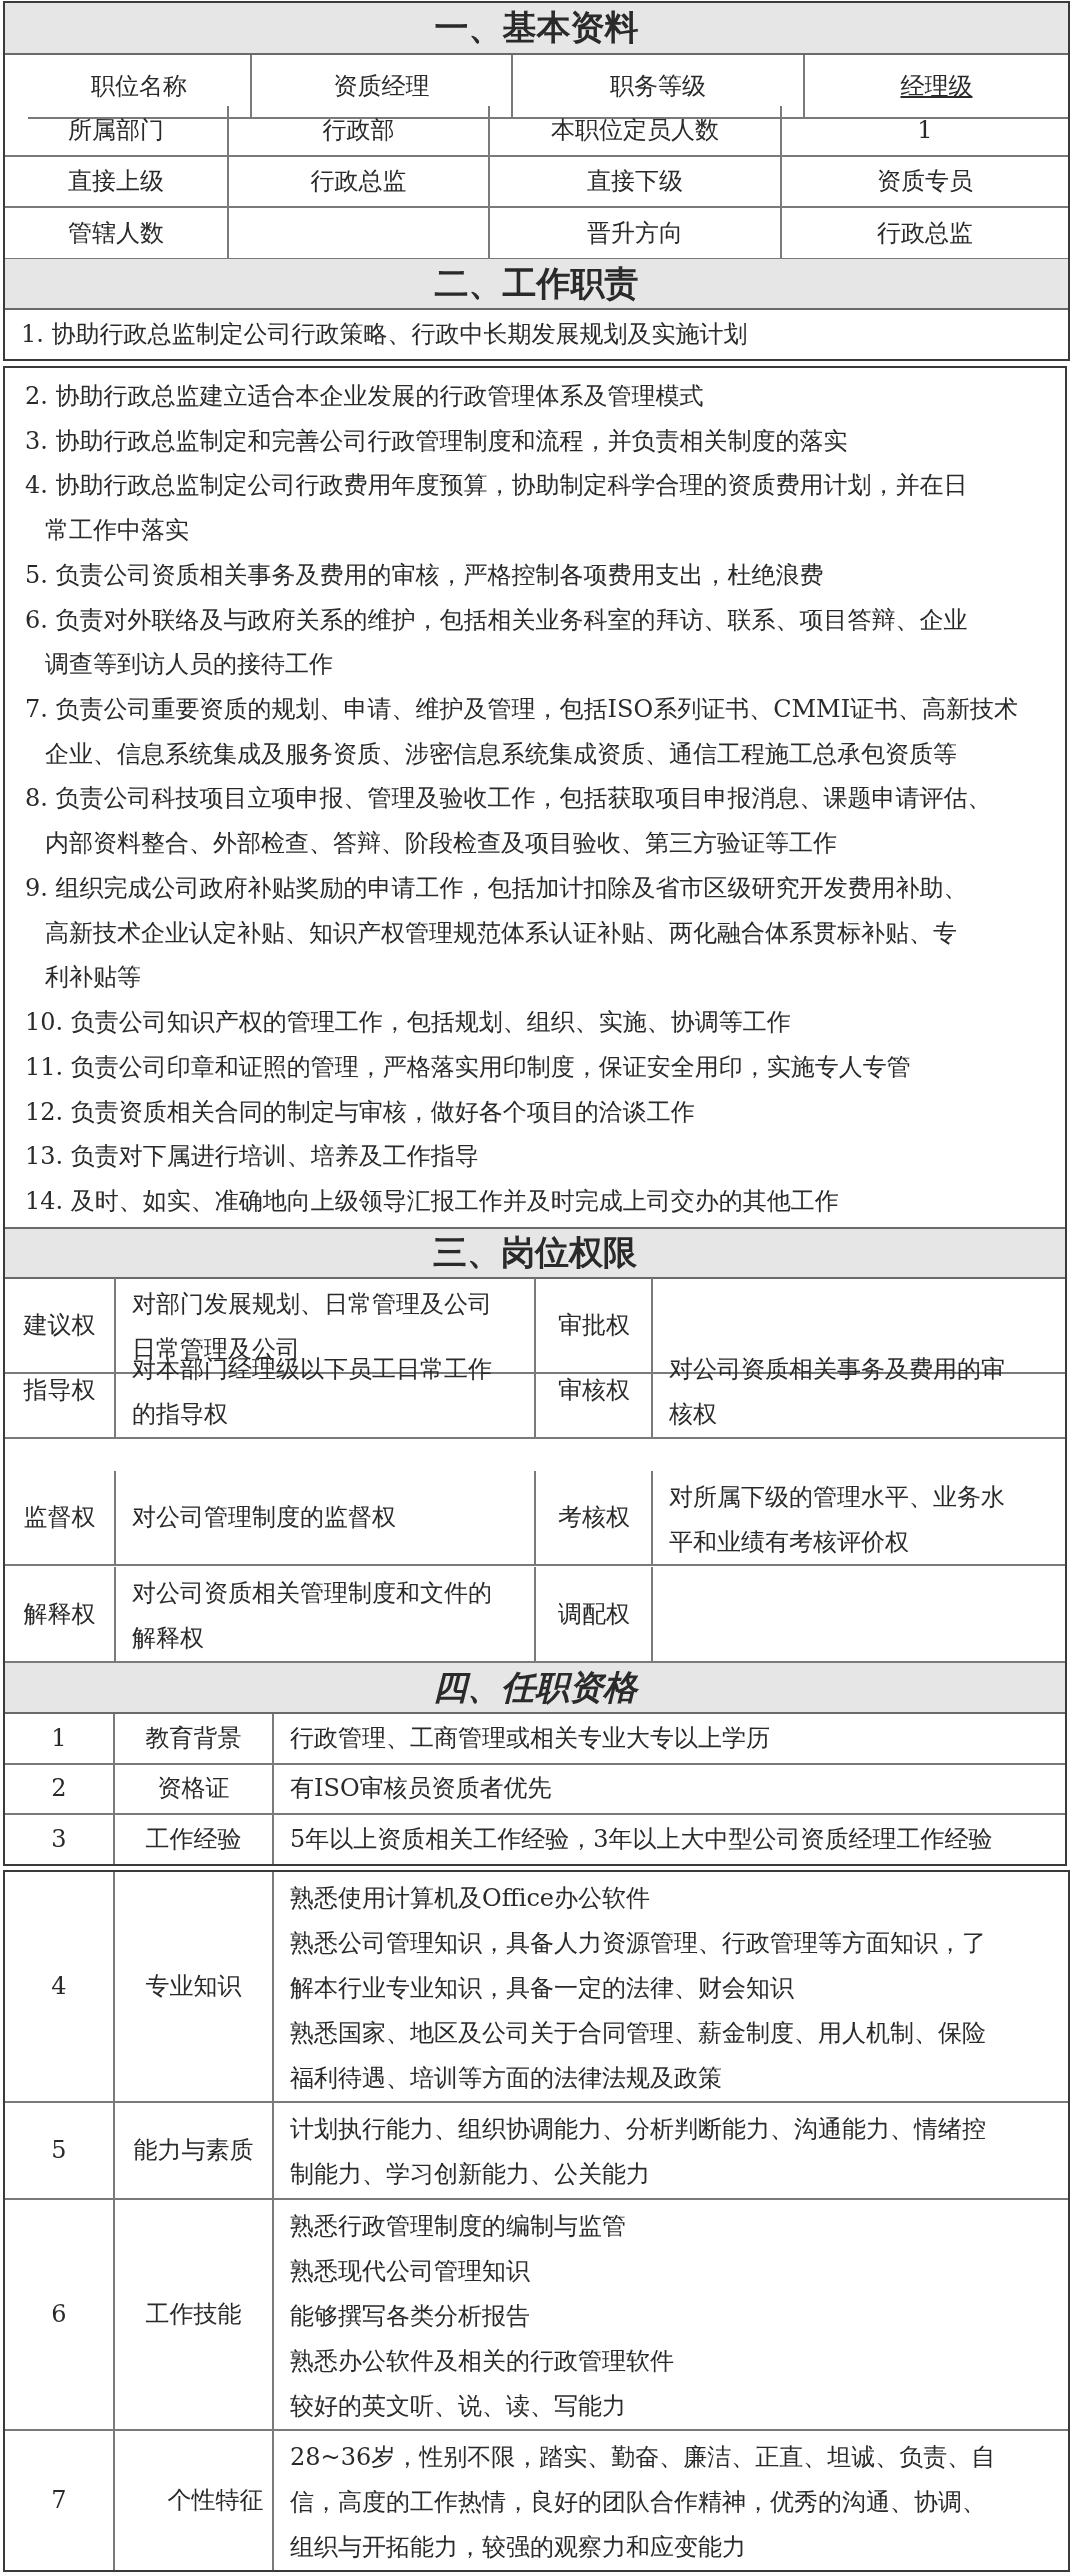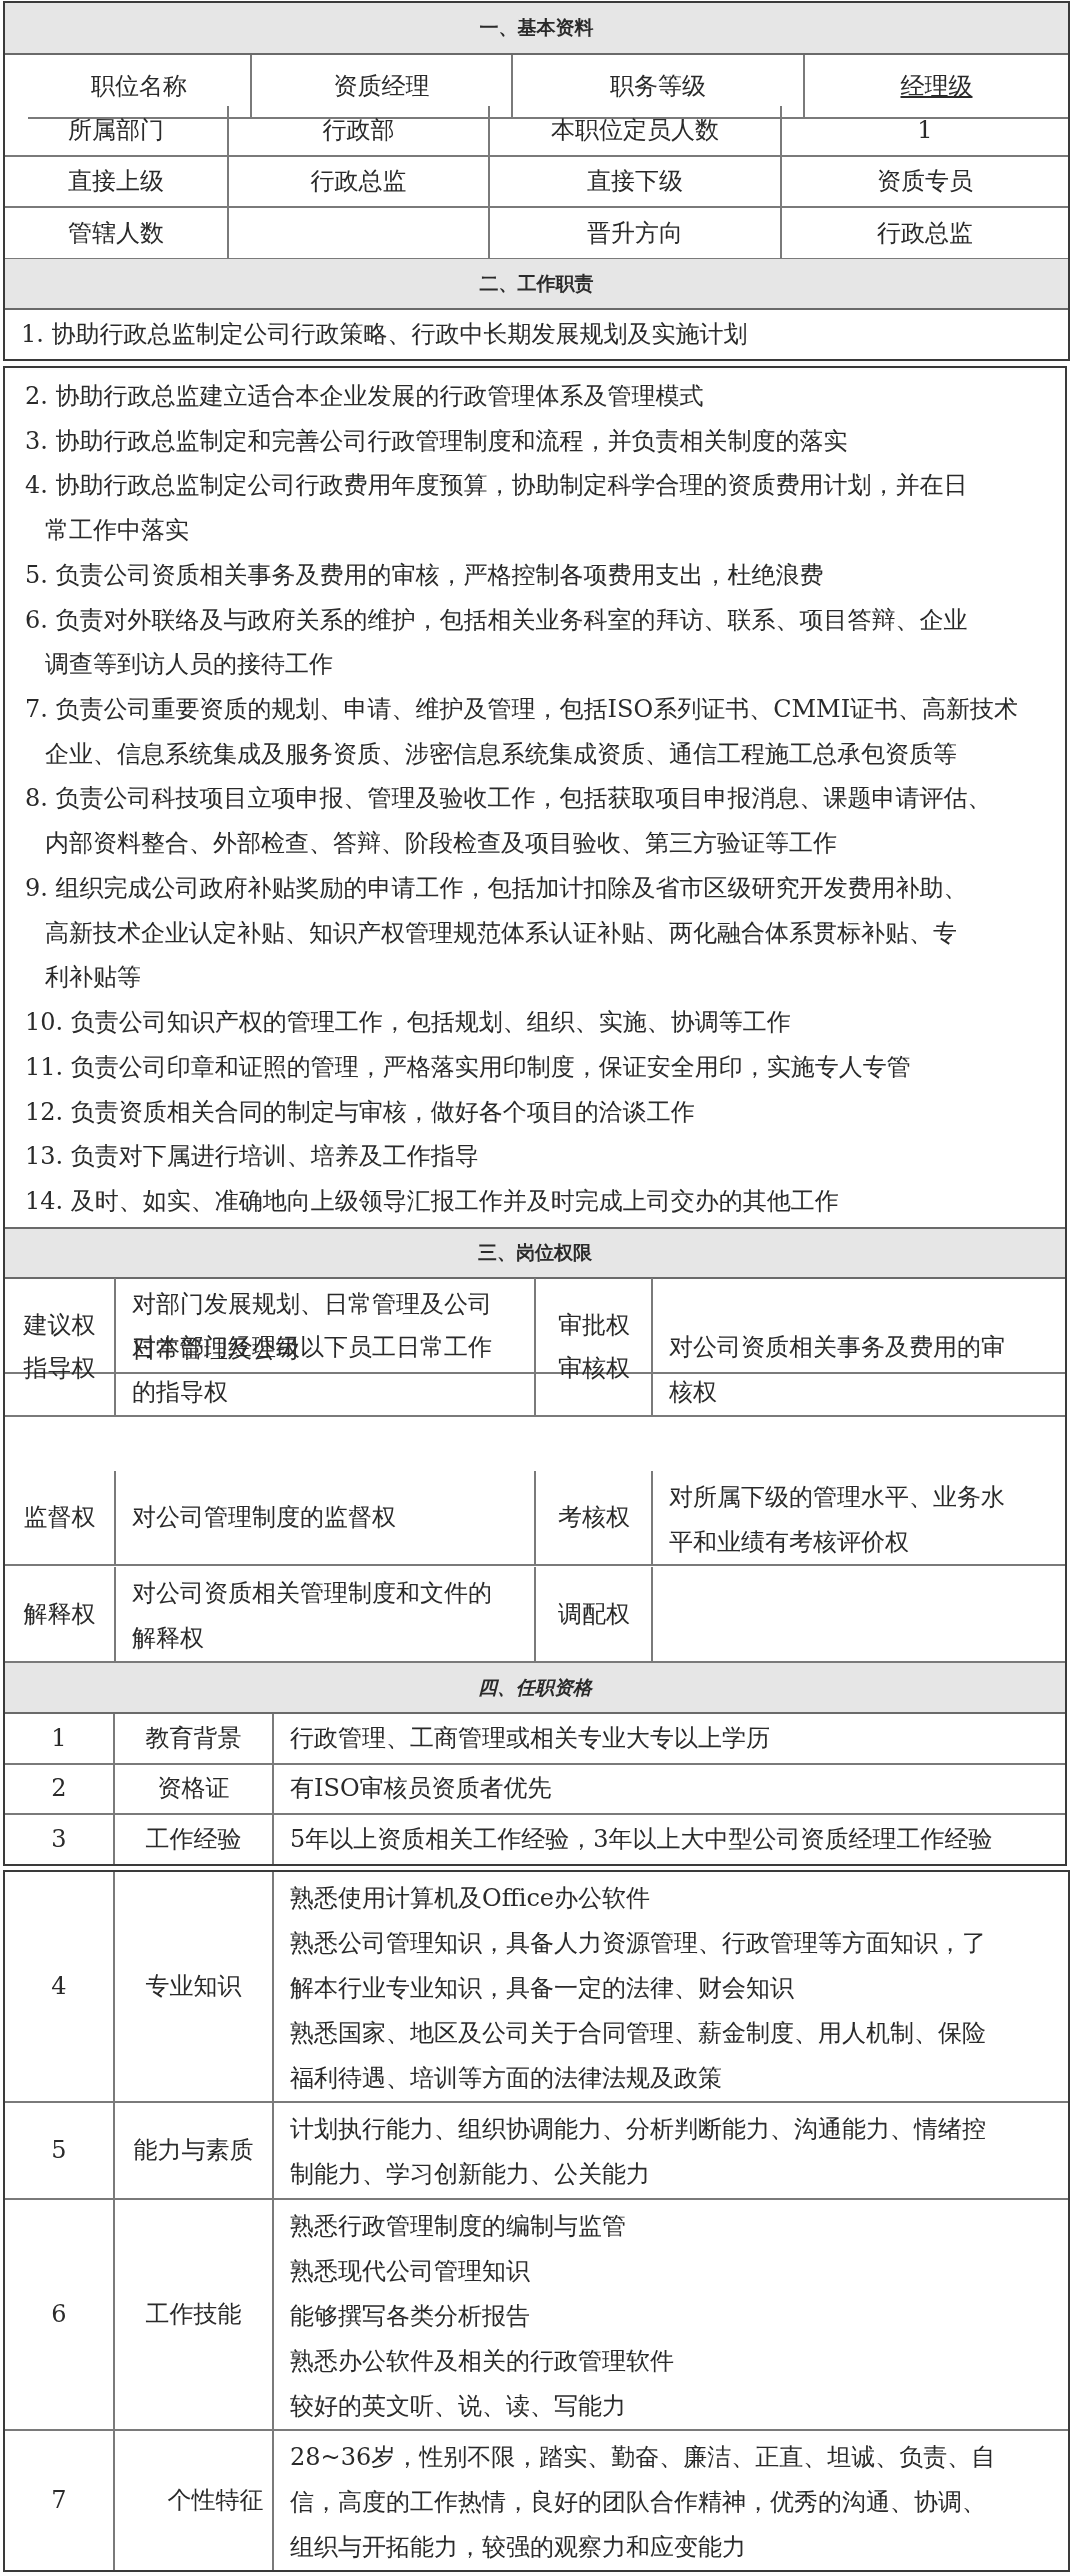--- a/index.html
+++ b/index.html
@@ -3,21 +3,21 @@
 <meta charset="utf-8">
 <style>
   * { box-sizing: border-box; margin: 0; padding: 0; }
   html, body { width: 1073px; height: 2576px; background: #ffffff; overflow: hidden; }
   body { position: relative; font-family: "DejaVu Serif", "Liberation Serif", serif; color: #2a2a2a; }
   .box { position: absolute; left: 3px; width: 1067px; border: 2px solid #3a3a3a; background: #fff; }
   .sec-head {
     position: absolute; left: 0; right: 0; background: #e6e6e6;
     display: flex; align-items: center; justify-content: center;
     font-family: "DejaVu Sans", "Liberation Sans", sans-serif; font-weight: bold;
-    font-size: 19px; color: #2a2a2a; border-bottom: 2px solid #6a6a6a;
+    font-size: 34px; color: #2a2a2a; border-bottom: 2px solid #6a6a6a;
   }
   .row { position: absolute; left: 0; right: 0; border-bottom: 2px solid #7a7a7a; }
   .row.last { border-bottom: none; }
   .cell {
     position: absolute; top: 0; bottom: 0; display: flex; align-items: center;
     font-size: 24px; line-height: 45px; border-right: 2px solid #7a7a7a;
   }
   .cell.center { justify-content: center; text-align: center; }
   .cell.left { justify-content: flex-start; padding-left: 16px; padding-right: 8px; }
   .cell.noborder { border-right: none; }
@@ -88,21 +88,21 @@
 
   <div class="row" style="top:910px;height:96px;">
     <div class="cell center" style="left:0;width:111px;">建议权</div>
     <div class="cell left multi" style="left:111px;width:420px;padding-top:4px;">
       <div>对部门发展规划、日常管理及公司</div>
         <div>日常管理及公司</div>
     </div>
     <div class="cell center" style="left:532px;width:116px;">审批权</div>
     <div class="cell left noborder" style="left:648px;right:0;"></div>
   </div>
-  <div class="row" style="top:953px;height:96px;">
+  <div class="row" style="top:975px;height:96px;">
     <div class="cell center" style="left:0;width:111px;">指导权</div>
     <div class="cell left multi" style="left:111px;width:420px;padding-top:4px;">
       <div>对本部门经理级以下员工日常工作</div>
         <div>的指导权</div>
     </div>
     <div class="cell center" style="left:532px;width:116px;">审核权</div>
     <div class="cell left multi noborder" style="left:648px;right:0;padding-top:4px;">
       <div>对公司资质相关事务及费用的审</div>
         <div>核权</div>
     </div>

